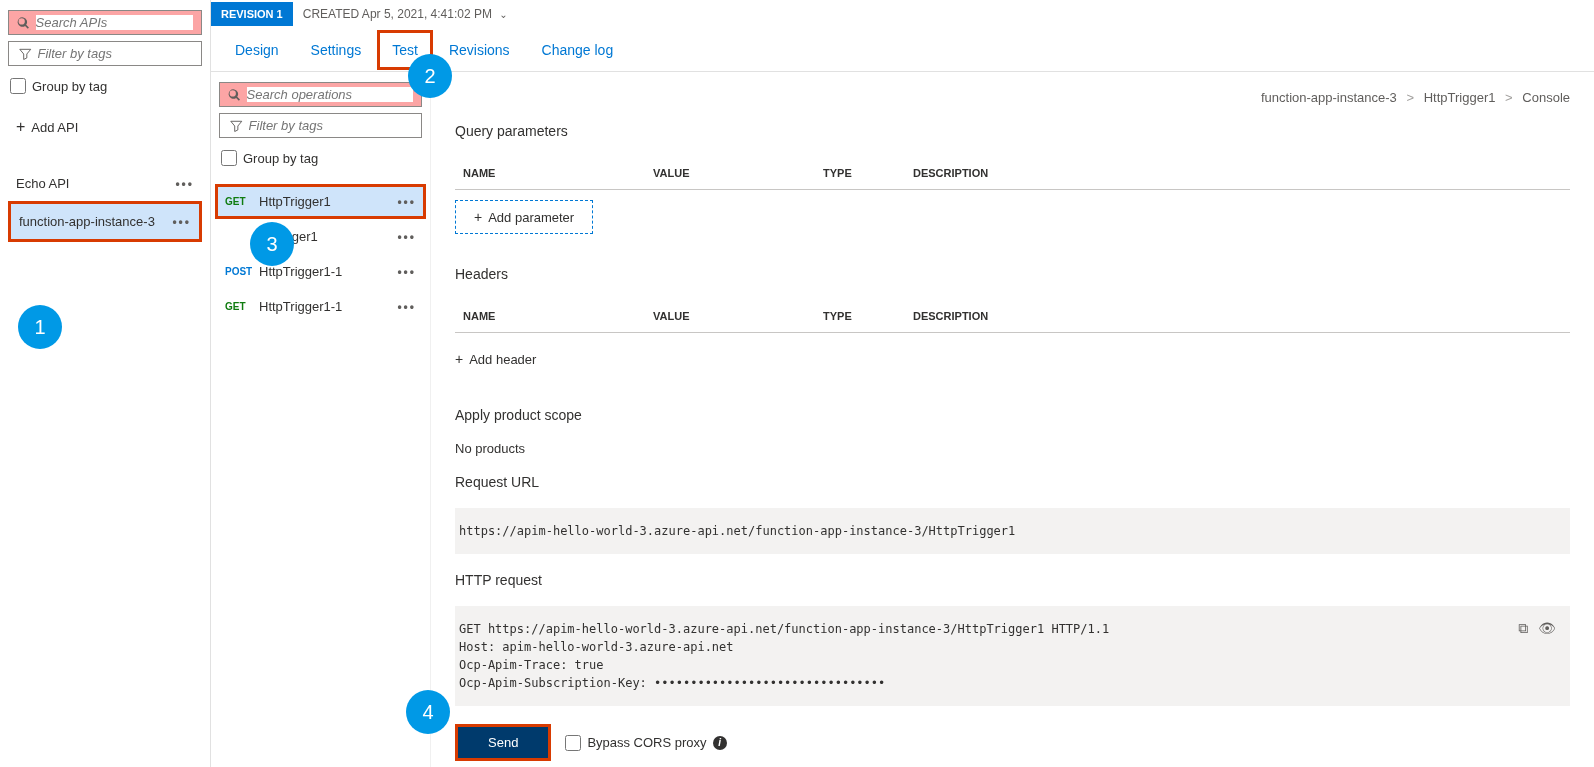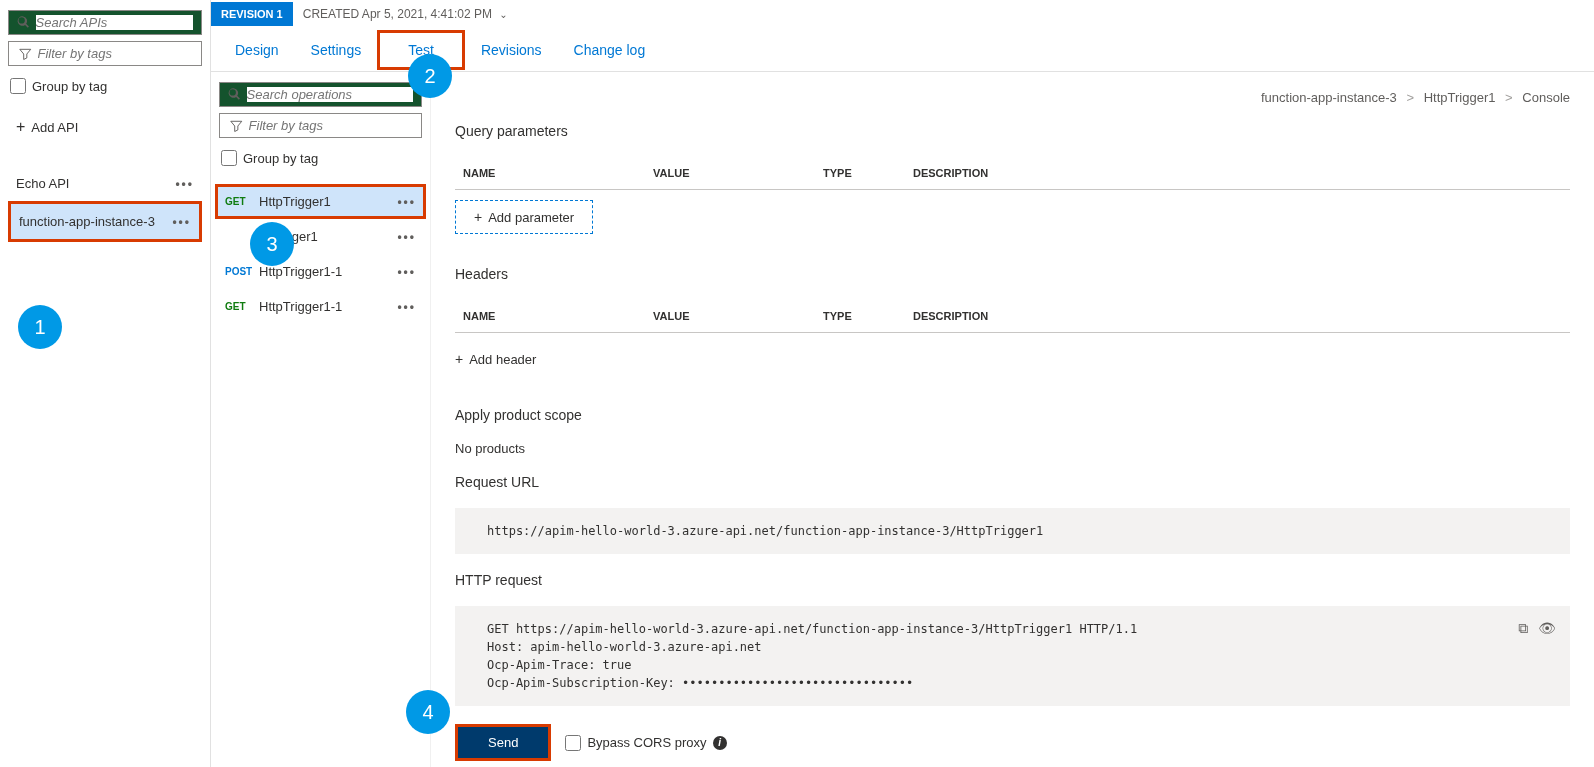--- a/index.html
+++ b/index.html
@@ -2,21 +2,21 @@
 <html><head>
   <meta charset="utf-8">
   <style>
     * { box-sizing: border-box; margin: 0; padding: 0; }
     body { font-family: 'Segoe UI', Tahoma, sans-serif; font-size: 13px; color: #323130; background: #fff; width: 1594px; height: 767px; overflow: hidden; position: relative; }
     
     .container { display: flex; height: 100%; }
     
     
     .sidebar { width: 211px; padding: 10px 8px; border-right: 1px solid #e1e1e1; }
-    .search-box { display: flex; align-items: flex-start; border: 1px solid #8a8886; padding: 4px 8px; margin-bottom: 6px; background: #14532d; }
+    .search-box { display: flex; align-items: flex-end; border: 1px solid #8a8886; padding: 4px 8px; margin-bottom: 6px; background: #fca5a5; }
     .search-box svg { width: 14px; height: 14px; margin-right: 6px; fill: #605e5c; }
     .search-box input { border: none; outline: none; font-size: 13px; color: #605e5c; width: 100%; font-style: italic; }
     .filter-box { display: flex; align-items: center; border: 1px solid #8a8886; padding: 4px 10px; margin-bottom: 8px; }
     .filter-box svg { width: 14px; height: 14px; margin-right: 6px; fill: #605e5c; stroke: #605e5c; }
     .filter-box input { border: none; outline: none; font-size: 13px; font-style: italic; width: 100%; }
     .checkbox-row { display: flex; align-items: center; padding: 4px 2px; margin-bottom: 14px; }
     .checkbox-row input[type="checkbox"] { width: 16px; height: 16px; margin-right: 6px; }
     .add-api { display: flex; align-items: center; padding: 6px 8px; color: #323130; cursor: pointer; margin-bottom: 24px; }
     .add-api .plus { font-size: 16px; margin-right: 6px; font-weight: 300; }
     .sidebar-heading { font-weight: 600; padding: 6px 2px; margin-bottom: 10px; }
@@ -26,21 +26,21 @@
     
     
     .main { flex: 1; display: flex; flex-direction: column; overflow: hidden; }
     .revision-bar { display: flex; align-items: center; height: 28px; }
     .revision-badge { background: #0078d4; color: #fff; font-size: 11px; font-weight: 600; padding: 6px 10px; }
     .revision-created { color: #605e5c; font-size: 12px; padding-left: 10px; }
     .revision-created .chev { font-size: 10px; margin-left: 4px; }
     
     .tabs { display: flex; border-bottom: 1px solid #e1e1e1; padding: 0 8px; align-items: center; height: 44px; }
     .tab { padding: 12px 16px; color: #0078d4; cursor: pointer; font-size: 14px; }
-    .tab-test { border: 3px solid #d83b01; padding: 9px 28px; }
+    .tab-test { border: 3px solid #d83b01; padding: 9px 12px; }
     
     .content-row { display: flex; flex: 1; overflow: hidden; }
     
     
     .ops-panel { width: 220px; padding: 10px 4px; border-right: 1px solid #f0f0f0; }
     .ops-panel .search-box, .ops-panel .filter-box { margin-left: 4px; margin-right: 4px; }
     .ops-panel .checkbox-row { margin-left: 4px; }
     .op-item { display: flex; align-items: center; padding: 10px 10px; cursor: pointer; position: relative; }
     .op-item.selected { background: #cfe4fa; border: 3px solid #d83b01; padding: 7px 7px; }
     .op-method { font-size: 10px; font-weight: 600; width: 34px; }
@@ -57,21 +57,21 @@
     .params-header { display: flex; font-size: 11px; font-weight: 600; color: #323130; padding: 10px 8px; border-bottom: 1px solid #c8c6c4; }
     .col-name { width: 190px; }
     .col-value { width: 170px; }
     .col-type { width: 90px; }
     .col-desc { flex: 1; }
     .add-param-btn { display: inline-flex; align-items: center; border: 1px dashed #0078d4; padding: 8px 18px; margin: 10px 0 18px 0; color: #323130; cursor: pointer; font-size: 13px; }
     .add-param-btn .plus { font-size: 14px; margin-right: 6px; }
     .add-header-btn { display: inline-flex; align-items: center; padding: 8px 0; margin: 10px 0 18px 0; cursor: pointer; font-size: 13px; }
     .add-header-btn .plus { font-size: 14px; margin-right: 6px; }
     .no-products { color: #323130; margin: 8px 0 18px 0; }
-    .code-block { background: #f3f2f1; padding: 14px 32px; font-family: 'Consolas', monospace; font-size: 12px; color: #323130; line-height: 1.5; position: relative; margin-bottom: 18px; }
+    .code-block { background: #f3f2f1; padding: 14px 4px; font-family: 'Consolas', monospace; font-size: 12px; color: #323130; line-height: 1.5; position: relative; margin-bottom: 18px; }
     .code-icons { position: absolute; top: 12px; right: 14px; display: flex; gap: 10px; color: #605e5c; }
     .code-icons span { cursor: pointer; font-size: 14px; }
     .send-row { display: flex; align-items: center; gap: 14px; margin-top: 10px; }
     .send-btn { background: #003a6c; color: #fff; padding: 8px 30px; border: 3px solid #d83b01; cursor: pointer; font-size: 13px; }
     .bypass { display: flex; align-items: center; gap: 6px; }
     .bypass input[type="checkbox"] { width: 16px; height: 16px; }
     .info-icon { width: 14px; height: 14px; background: #323130; color: #fff; border-radius: 50%; display: inline-flex; align-items: center; justify-content: center; font-size: 10px; font-weight: bold; font-style: italic; }
     
     
     .callout { position: absolute; width: 44px; height: 44px; background: #0099e6; color: #fff; border-radius: 50%; display: flex; align-items: center; justify-content: center; font-size: 20px; font-weight: 400; z-index: 100; }

